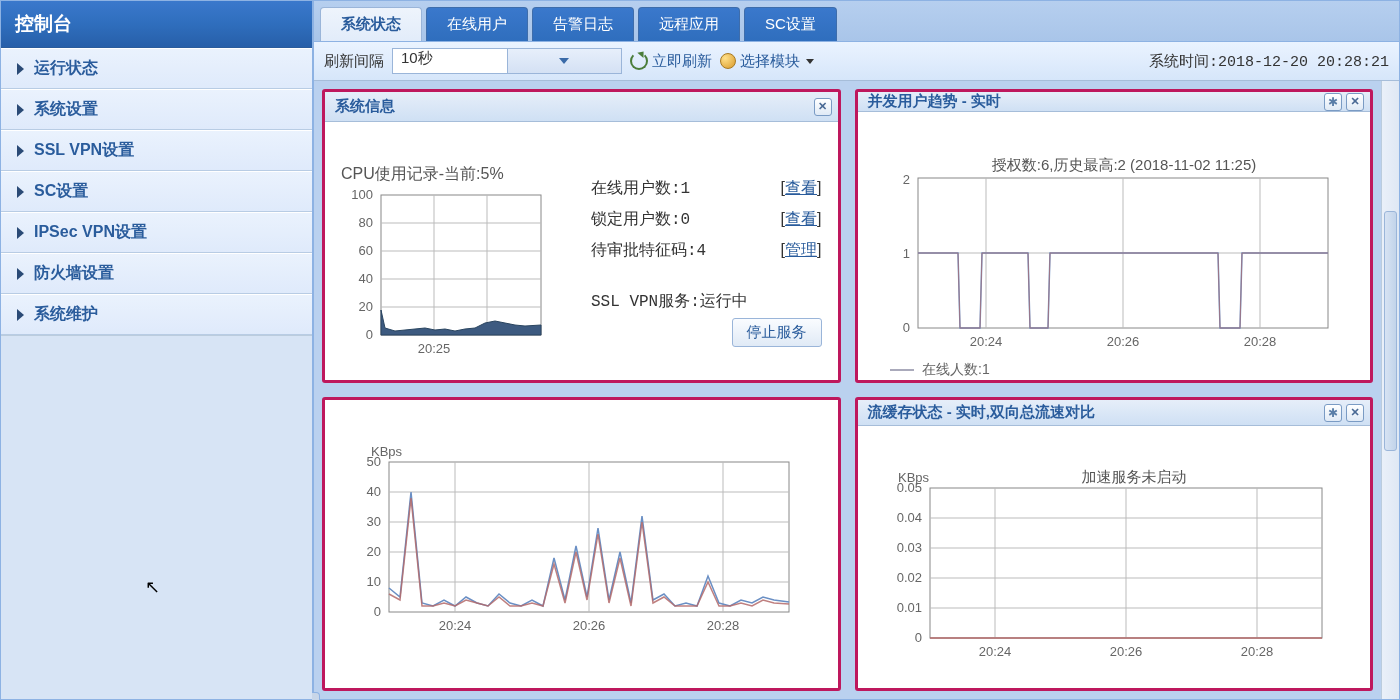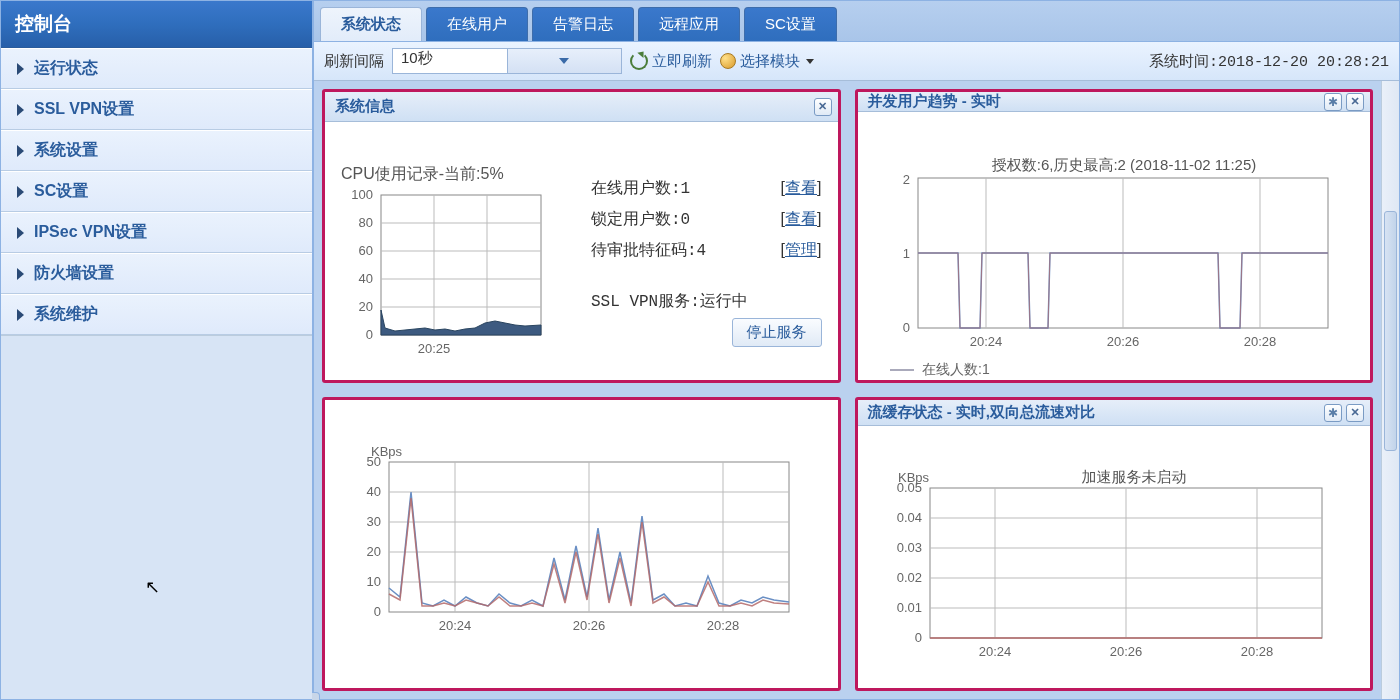--- a/index.html
+++ b/index.html
@@ -82,25 +82,25 @@
 <div class="app">
 
   <div class="sidebar">
     <div class="sidebar-title">控制台</div>
     <div class="nav-item">
         <span class="arrow"></span>
         <span>运行状态</span>
       </div>
     <div class="nav-item">
         <span class="arrow"></span>
+        <span>系统设置</span>
+      </div>
+    <div class="nav-item">
+        <span class="arrow"></span>
         <span>SSL VPN设置</span>
-      </div>
-    <div class="nav-item">
-        <span class="arrow"></span>
-        <span>系统设置</span>
       </div>
     <div class="nav-item">
         <span class="arrow"></span>
         <span>SC设置</span>
       </div>
     <div class="nav-item">
         <span class="arrow"></span>
         <span>IPSec VPN设置</span>
       </div>
     <div class="nav-item">

